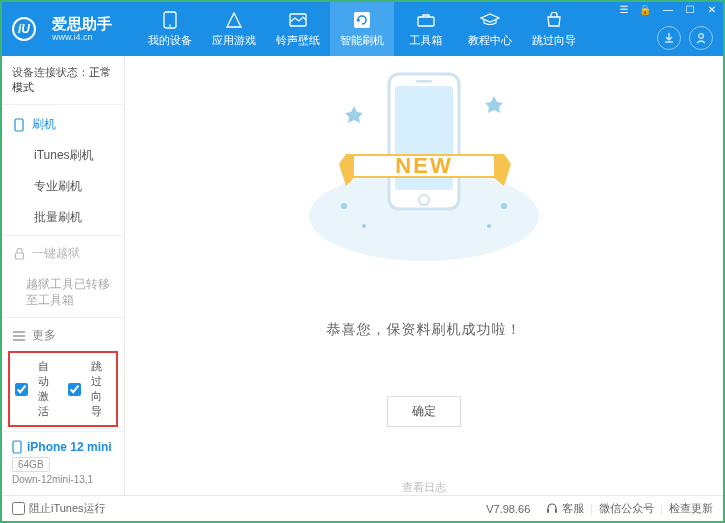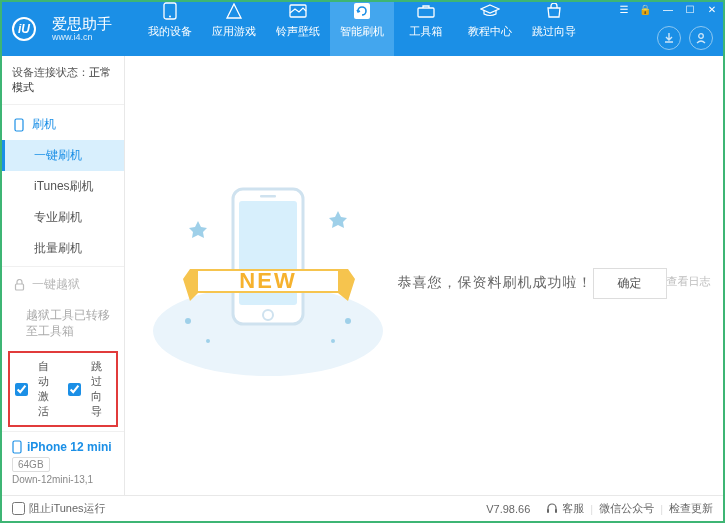--- a/index.html
+++ b/index.html
@@ -3,24 +3,24 @@
 <meta charset="utf-8">
 <style>
 * { margin: 0; padding: 0; box-sizing: border-box; }
 body { font-family: "Microsoft YaHei", sans-serif; font-size: 12px; color: #333; background: #fff; }
 .app { width: 725px; height: 523px; border: 2px solid #3eb574; display: flex; flex-direction: column; position: relative; }
 
 
 .titlebar { background: #1b8fe6; height: 54px; display: flex; align-items: center; padding: 0 8px 0 10px; color: #fff; position: relative; }
 .logo-wrap { display: flex; align-items: center; gap: 16px; width: 126px; }
 .logo { width: 24px; height: 24px; border: 2px solid #fff; border-radius: 50%; display: flex; align-items: center; justify-content: center; font-size: 12px; font-weight: bold; font-style: italic; }
-.brand { font-size: 15px; font-weight: normal; line-height: 1.1; }
+.brand { font-size: 15px; font-weight: bold; line-height: 1.1; }
 .brand-sub { font-size: 9px; opacity: .85; }
 .navtabs { display: flex; height: 100%; flex: 1; }
-.navtab { width: 64px; display: flex; flex-direction: column; align-items: center; justify-content: flex-start; gap: 4px; font-size: 11px; cursor: pointer; }
+.navtab { width: 64px; display: flex; flex-direction: column; align-items: center; justify-content: center; gap: 4px; font-size: 11px; cursor: pointer; }
 .navtab.active { background: #43a6ee; }
 .navtab .ic { width: 20px; height: 18px; display: flex; align-items: center; justify-content: center; }
 .win-controls { position: absolute; right: 4px; top: 2px; display: flex; gap: 8px; font-size: 10px; }
 .win-controls span { cursor: pointer; width: 14px; text-align: center; }
 .circle-btns { position: absolute; right: 10px; bottom: 6px; display: flex; gap: 8px; }
 .circle-btns .cbtn { width: 24px; height: 24px; border: 1.5px solid #8fc8f1; border-radius: 50%; display: flex; align-items: center; justify-content: center; color: #cfe6f8; cursor: pointer; }
 
 
 .body { flex: 1; display: flex; min-height: 0; }
 
@@ -38,21 +38,21 @@
 .divider { height: 1px; background: #f0f0f0; margin: 2px 0; }
 .opt-row { border: 2px solid #e13b3b; margin: 4px 6px; padding: 6px 5px; display: flex; gap: 10px; }
 .opt-row label { display: flex; align-items: center; gap: 10px; font-size: 11px; color: #555; cursor: pointer; }
 .opt-row input { accent-color: #1b8fe6; }
 .device { padding: 8px 10px 10px; border-top: 1px solid #f0f0f0; }
 .device-name { color: #1b8fe6; font-weight: 600; font-size: 12px; display: flex; align-items: center; gap: 5px; }
 .storage { display: inline-block; border: 1px solid #ddd; border-radius: 2px; padding: 1px 5px; font-size: 10px; color: #888; margin-top: 3px; }
 .device-model { font-size: 10px; color: #888; margin-top: 2px; }
 
 
-.main { flex: 1; position: relative; display: flex; flex-direction: row; align-items: center; justify-content: center; }
+.main { flex: 1; position: relative; display: flex; flex-direction: column; align-items: center; justify-content: space-between; }
 .phone-ill { width: 260px; height: 210px; position: relative; }
 .success-text { margin-top: 14px; font-size: 14px; color: #666; letter-spacing: 1px; }
 .ok-btn { margin-top: 16px; border: 1px solid #ddd; background: #fff; padding: 6px 24px; font-size: 12px; color: #555; cursor: pointer; }
 .log-link { margin-top: 12px; font-size: 11px; color: #bdbdbd; cursor: pointer; }
 
 
 .footer { height: 26px; border-top: 1px solid #e8e8e8; display: flex; align-items: center; padding: 0 10px; font-size: 11px; color: #666; }
 .footer .left { display: flex; align-items: center; gap: 4px; }
 .footer .spacer { flex: 1; }
 .footer .fitem { margin-left: 16px; cursor: pointer; display: inline-flex; align-items: center; gap: 4px; }
@@ -166,21 +166,20 @@
       </div>
       <div class="tree">
         <div class="section-h">
           <span class="hicon">
               <svg width="10" height="14" viewBox="0 0 10 14">
                 <rect x="1" y="1" width="8" height="12" rx="1.5" fill="none" stroke="#1b8fe6" stroke-width="1.2"></rect>
               </svg>
             </span>
           <span>刷机</span>
         </div>
-        <div class="subitem active">一键刷机</div>
         <div class="subitem">iTunes刷机</div>
         <div class="subitem">专业刷机</div>
         <div class="subitem">批量刷机</div>
         <div class="divider"></div>
         <div class="section-h locked">
           <span class="hicon">
               <svg width="11" height="12" viewBox="0 0 11 12">
                 <rect x="1.5" y="5" width="8" height="6" rx="1" fill="none" stroke="#bbb" stroke-width="1.2"></rect>
                 <path d="M3 5 V3 A2.5 2.5 0 0 1 8 3 V5" fill="none" stroke="#bbb" stroke-width="1.2"></path>
               </svg>

